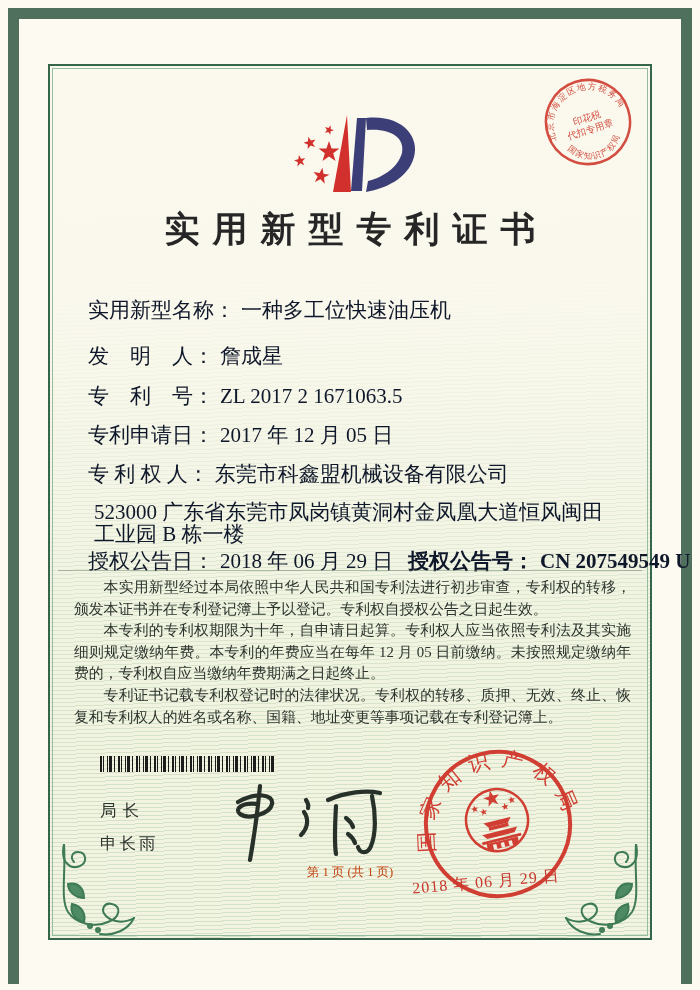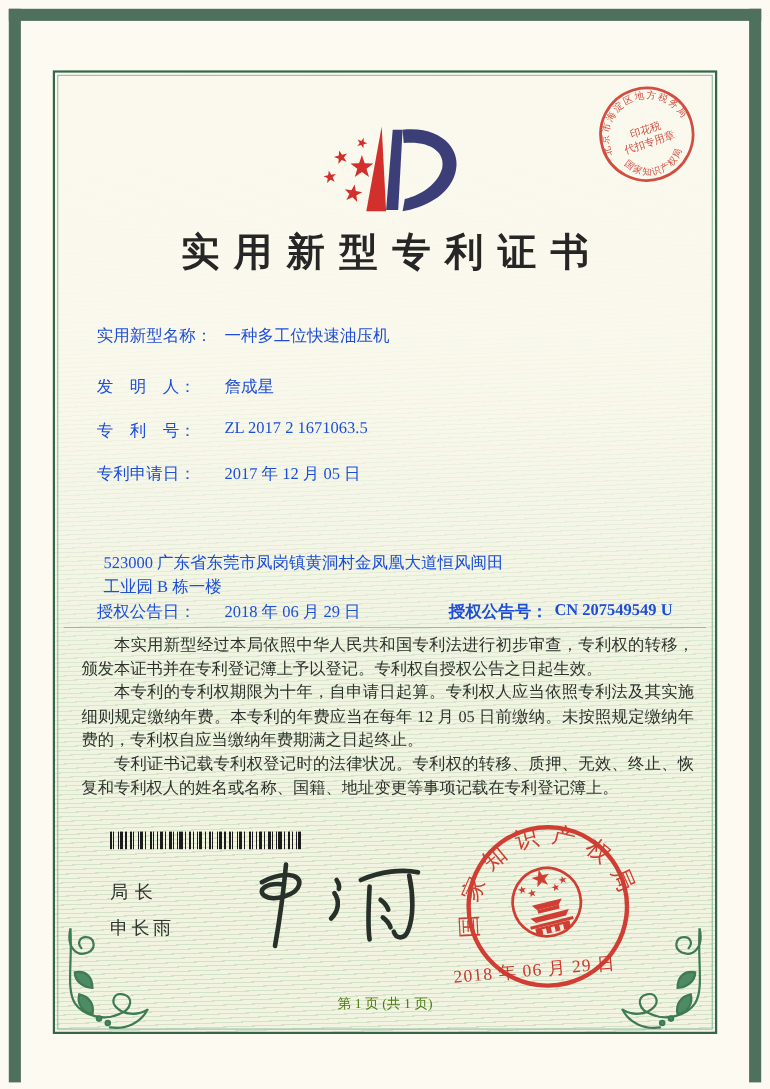--- a/index.html
+++ b/index.html
@@ -23,39 +23,39 @@
       linear-gradient(180deg, rgba(251,249,238,1) 0%, rgba(251,249,238,0.92) 26%,
         rgba(248,248,236,0.6) 45%, rgba(240,246,228,0.25) 62%, rgba(232,243,219,0) 82%),
       repeating-linear-gradient(178deg, rgba(118,174,122,0.25) 0px, rgba(118,174,122,0.25) 1px,
         rgba(255,255,255,0) 1px, rgba(255,255,255,0) 4px);
   }
   .inner-line{position:absolute;inset:2px;border:1px solid #93bca0;}
   .abs{position:absolute;}
   .cert-no{left:75px;top:102px;font-size:16px;letter-spacing:1px;color:#3a3a3a;}
   .title{left:0;right:0;top:206px;text-align:center;font-size:35px;font-weight:700;
          letter-spacing:13px;text-indent:13px;color:#262626;}
-  .row{left:88px;font-size:15px;color:#1d4ed8;display:flex;white-space:nowrap;}
+  .row{left:88px;font-size:21px;color:#0f172a;display:flex;white-space:nowrap;align-items:center;}
   .row .lbl{min-width:110px;}
   .row .val{margin-left:6px;}
   .addr-val div{line-height:22px;}
   .row2{left:408px;font-weight:bold;}
   .sep{left:58px;top:570px;width:584px;border-top:1px solid rgba(92,112,92,0.45);height:0;}
   .paras{left:74px;top:577px;width:557px;font-size:14.8px;line-height:21.6px;
          text-align:justify;color:#2b332c;}
   .paras p{margin:0;text-indent:2em;}
   .barcode{left:100px;top:756px;width:176px;height:16px;
     background:repeating-linear-gradient(90deg,
       #1c1c1c 0 2px,transparent 2px 3px,#1c1c1c 3px 4px,transparent 4px 7px,
       #1c1c1c 7px 8px,transparent 8px 9px,#1c1c1c 9px 12px,transparent 12px 14px,
       #1c1c1c 14px 15px,transparent 15px 18px);}
   .director-label{left:100px;top:800px;font-size:16.5px;letter-spacing:6px;color:#2e342e;}
   .director-name{left:100px;top:833px;font-size:16.5px;letter-spacing:3px;color:#2e342e;}
   .seal-date{left:412px;top:870px;width:195px;transform:rotate(-5deg);color:#c8382c;
     font-size:16px;letter-spacing:1px;white-space:nowrap;}
-  .footer{left:0;right:0;top:904px;text-align:center;font-size:12.5px;color:#4d7c0f;}
+  .footer{left:0;right:0;top:864px;text-align:center;font-size:12.5px;color:#c2410c;}
   .seal{opacity:0.93;}
   svg text{font-family:"Liberation Serif","DejaVu Serif",serif;}
 </style>
 </head>
 <body>
 
 <div id="page">
 
   <div class="outer-band"></div>
 
@@ -106,20 +106,24 @@
     <span class="lbl">发　明　人：</span>
     <span class="val">詹成星</span>
   </div>
   <div class="abs row" style="top:382px;">
     <span class="lbl">专　利　号：</span>
     <span class="val">ZL 2017 2 1671063.5</span>
   </div>
   <div class="abs row" style="top:421px;">
     <span class="lbl">专利申请日：</span>
     <span class="val">2017 年 12 月 05 日</span>
+  </div>
+  <div class="abs row" style="top:460px;">
+    <span class="lbl">专 利 权 人：</span>
+    <span class="val">东莞市科鑫盟机械设备有限公司</span>
   </div>
   <div class="abs row" style="top:501px;white-space:normal;">
     <span class="val addr-val">
       <div>523000 广东省东莞市凤岗镇黄洞村金凤凰大道恒风闽田</div>
       <div>工业园 B 栋一楼</div>
     </span>
   </div>
   <div class="abs row" style="top:547px;">
     <span class="lbl">授权公告日：</span>
     <span class="val">2018 年 06 月 29 日</span>

